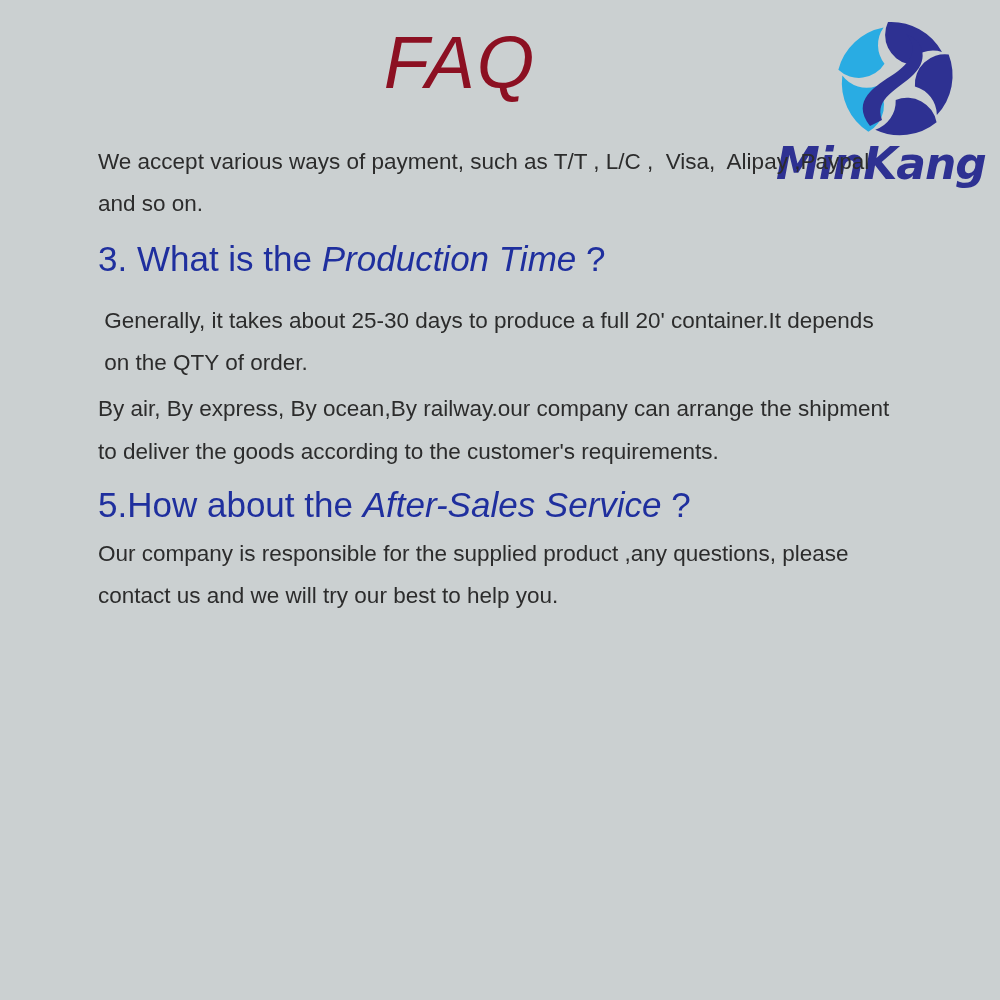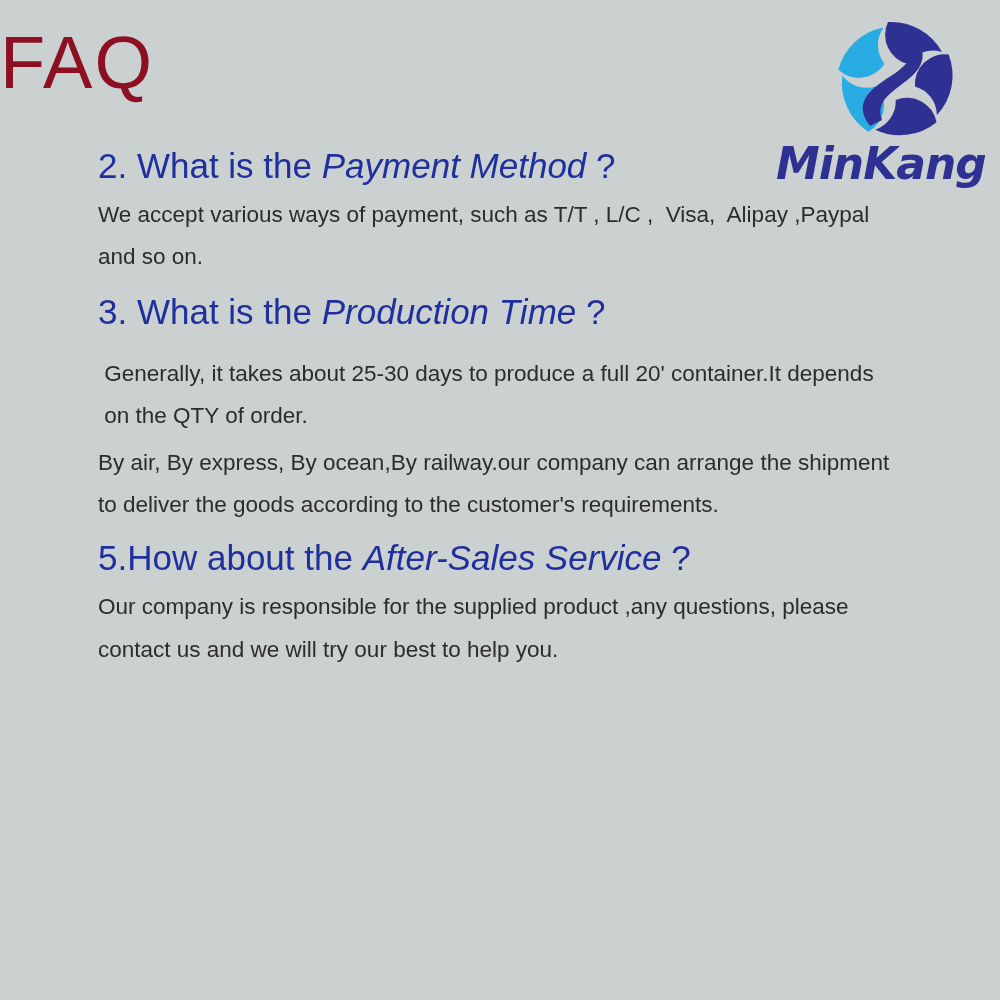--- a/index.html
+++ b/index.html
@@ -21,21 +21,23 @@
     height: 1000px;
     box-sizing: border-box;
   }
 
   
   .faq-title {
     position: absolute;
     top: 26px;
     left: 0;
     width: 920px;
+    text-align: center;
     font-family: "Liberation Sans", sans-serif;
+    font-style: italic;
     font-weight: 400;
     font-size: 74px;
     letter-spacing: 2px;
     color: #8c1022;
     line-height: 1;
   }
 
   
   .logo {
     position: absolute;
@@ -147,21 +149,20 @@
     </div>
     <div class="logo-wordmark">MinKang</div>
   </div>
 
   <div class="content">
 
     <div class="blk blk-1">
     </div>
 
     <div class="blk blk-2">
-      <p class="q"><span>2.</span><span> What is the </span><span class="em">Payment Method</span><span> ?</span></p>
       <p class="a">We accept various ways of payment, such as T/T , L/C ,  Visa,  Alipay ,Paypal
 and so on.</p>
     </div>
 
     <div class="blk blk-3">
       <p class="q"><span>3.</span><span> What is the </span><span class="em">Production Time</span><span> ?</span></p>
       <p class="a"> Generally, it takes about 25-30 days to produce a full 20' container.It depends
  on the QTY of order.</p>
     </div>
 

